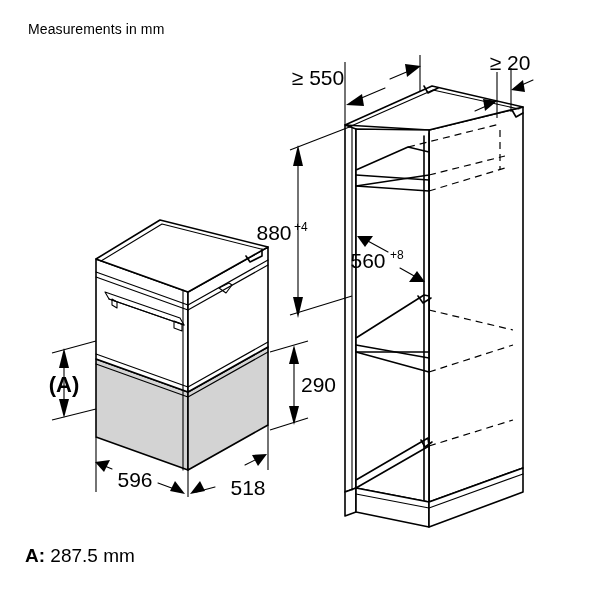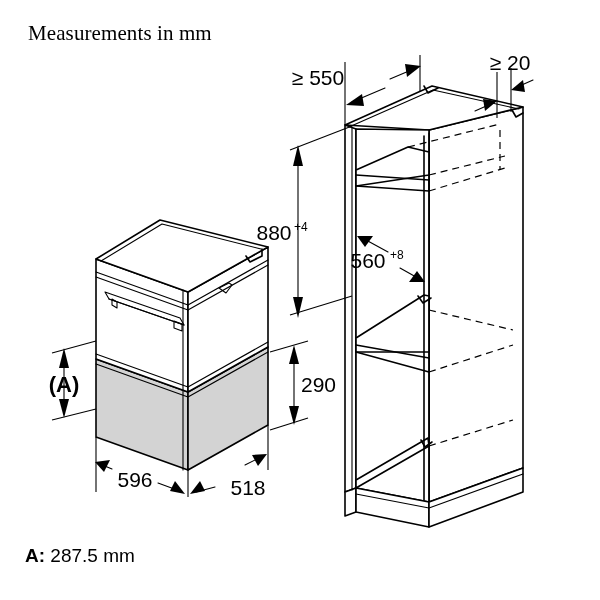--- a/index.html
+++ b/index.html
@@ -18,26 +18,25 @@
   #page {
     position: relative;
     width: 600px;
     height: 600px;
     background: #ffffff;
   }
   .hdr {
     position: absolute;
     left: 28px;
     top: 21px;
-    font-size: 21px;
+    font-size: 14px;
     font-weight: 400;
     letter-spacing: 0.1px;
     color: #000000;
     white-space: nowrap;
-    font-family: Liberation Serif, serif;
   }
   .ftr {
     position: absolute;
     left: 25px;
     top: 545px;
     font-size: 19px;
     font-weight: 400;
     color: #000000;
     white-space: nowrap;
     text-align: center;

